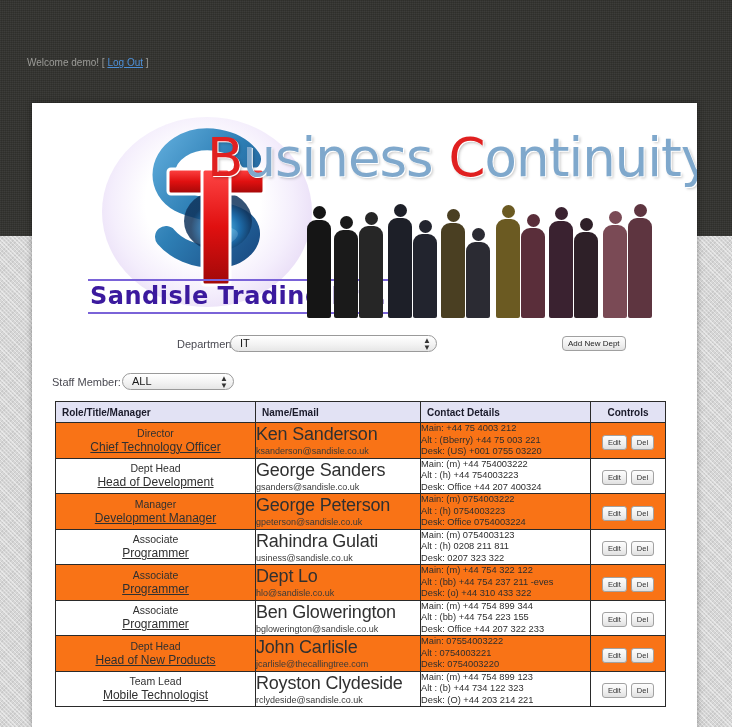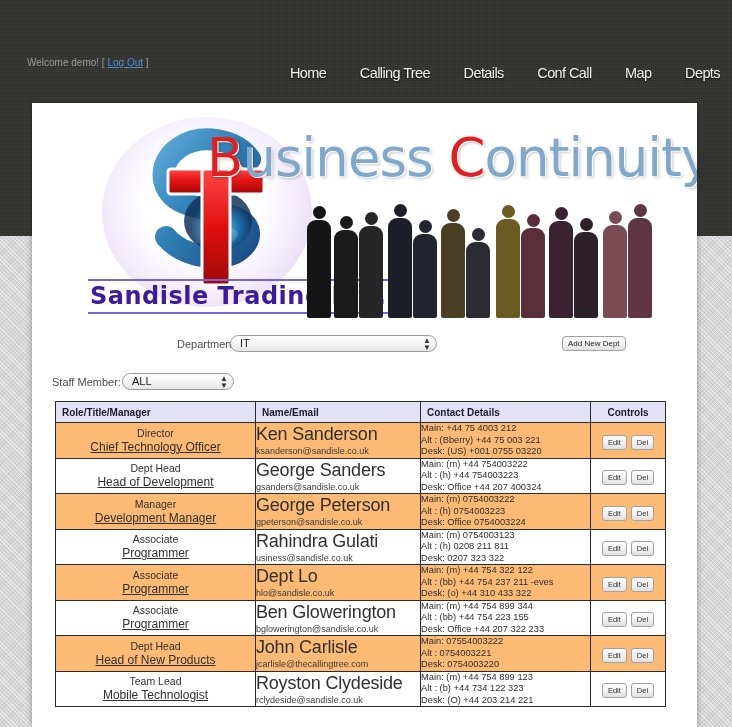--- a/index.html
+++ b/index.html
@@ -199,21 +199,21 @@
     color: #1a1a2a;
     text-align: left;
     padding: 3px 0 3px 6px;
     height: 14px;
   }
   #staff-table th.ctrl-h { text-align: center; padding-left: 0; }
   .col-role   { width: 200px; }
   .col-name   { width: 165px; }
   .col-contact{ width: 170px; }
   .col-ctrl   { width: 75px; }
-  tr.alt td { background: #fdba74; margin-top: 40px; }
+  tr.alt td { background: #f97316; margin-top: 40px; }
   tr.norm td { background: #ffffff; }
   td.role {
     text-align: center;
     padding: 6px 4px 7px 4px;
   }
   td.role .r1 { font-size: 10.5px; color: #303030; }
   td.role .r2 { font-size: 12px; color: #303030; margin-top: 1px; text-decoration: underline; }
   td.name { padding: 5px 0 5px 7px; }
   td.name .n1 { font-size: 18px; color: #303030; letter-spacing: -0.2px; }
   td.name .n2 { font-size: 9px; color: #3a3a3a; margin-top: 1px; }
@@ -236,28 +236,20 @@
 <body>
 
 <div id="body-texture"></div>
 
 <div id="header">
   <div id="welcome-bar">
     <span>Welcome demo!</span>
     <span>[</span>
     <a href="#">Log Out</a>
     <span>]</span>
-  </div>
-  <div id="main-nav">
-    <div class="nav-item">Home</div>
-    <div class="nav-item">Calling Tree</div>
-    <div class="nav-item">Details</div>
-    <div class="nav-item">Conf Call</div>
-    <div class="nav-item">Map</div>
-    <div class="nav-item">Depts</div>
   </div>
 </div>
 
 <div id="content-panel">
 
   <div id="banner">
     <div id="banner-glow"></div>
 
     <svg id="logo-s" viewBox="0 0 158 170">
       <defs>

